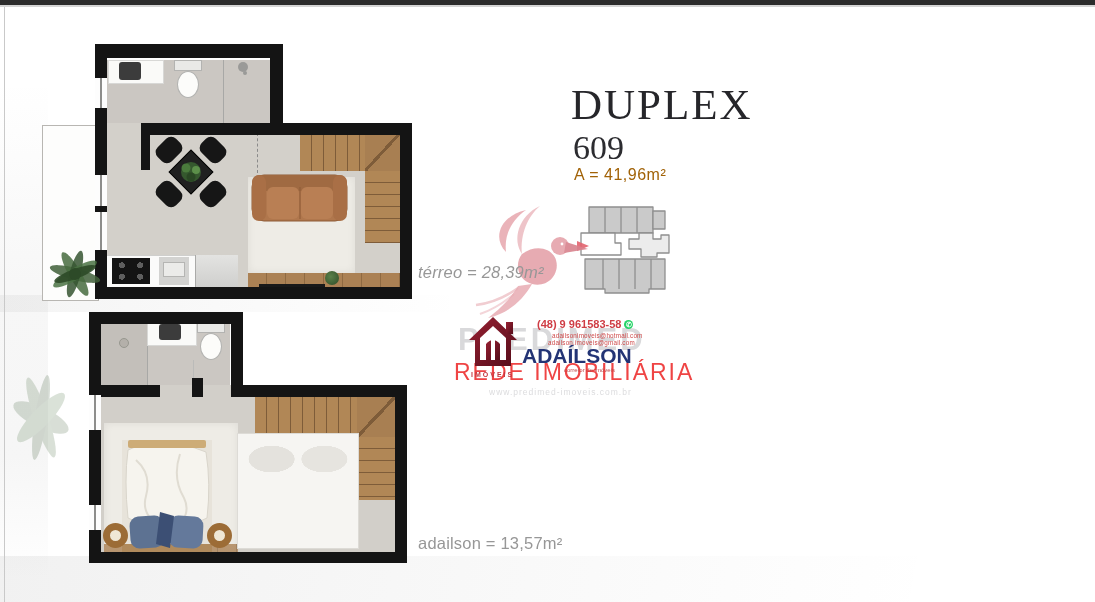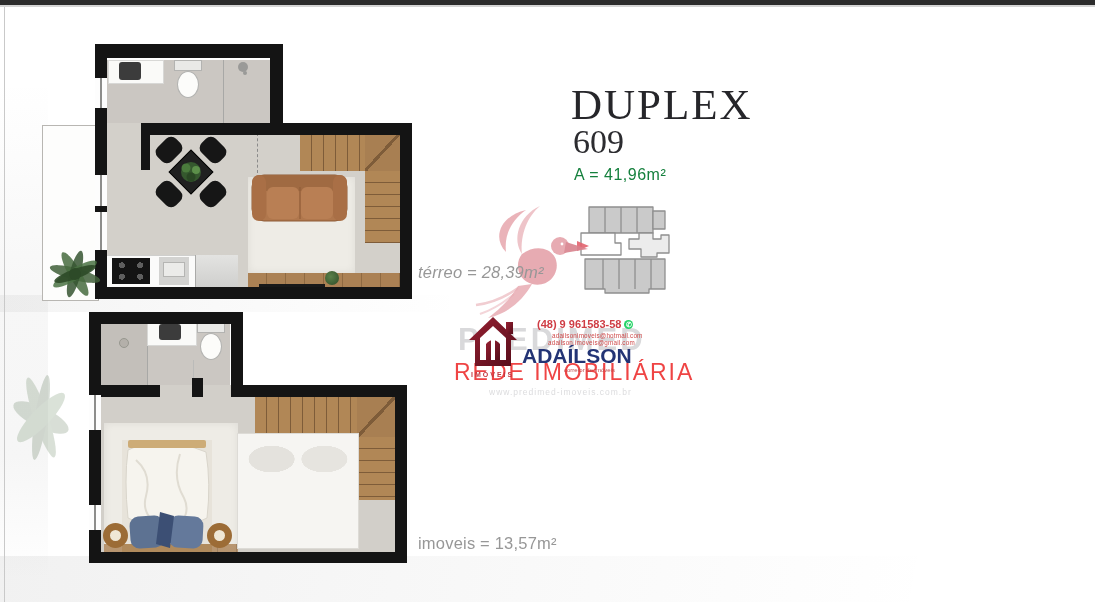--- a/index.html
+++ b/index.html
@@ -44,21 +44,21 @@
   .pouf{position:absolute;width:25px;height:25px;box-sizing:border-box;border:7px solid #9c6c36;background:#efe7d5;border-radius:50%;}
   .closet{position:absolute;border:1px solid #dddbd6;background:
       radial-gradient(ellipse 38px 22px at 28% 22%,#e4e2dd 60%,transparent 61%),
       radial-gradient(ellipse 38px 22px at 72% 22%,#e6e4df 60%,transparent 61%),#f6f5f2;}
   .tvbar{position:absolute;background:#191919;}
   .miniplant{position:absolute;border-radius:50%;background:radial-gradient(circle at 40% 40%,#5a8049,#2f4d28);}
   
   .floor-label{position:absolute;font-size:16.5px;color:#979797;letter-spacing:.2px;z-index:3;}
   .t-duplex{position:absolute;font-family:"Liberation Serif", serif;font-size:43px;letter-spacing:2px;color:#26262a;z-index:2;}
   .t-unit{position:absolute;font-family:"Liberation Serif", serif;font-size:34px;color:#2c2c30;z-index:2;}
-  .t-area{position:absolute;font-size:16px;color:#15803d;letter-spacing:.5px;z-index:2;}
+  .t-area{position:absolute;font-size:16px;color:#a16207;letter-spacing:.5px;z-index:2;}
   
   .wm-brand{position:absolute;font-size:31px;font-weight:bold;letter-spacing:3px;color:#d9d9db;z-index:1;}
   .wm-network{position:absolute;font-size:23px;font-weight:normal;letter-spacing:2px;color:#ef4444;z-index:2;}
   .wm-agent{position:absolute;font-size:21px;font-weight:bold;color:#233475;z-index:4;}
   .wm-role{position:absolute;font-size:6px;color:#c04545;filter:blur(.3px);z-index:4;}
   .wm-phone{position:absolute;font-size:11px;font-weight:bold;color:#cf3d45;z-index:4;}
   .wa{display:inline-block;width:9px;height:9px;border-radius:50%;background:#25d366;color:#fff;
       font-size:7px;line-height:9px;text-align:center;vertical-align:1px;margin-left:3px;}
   .wm-mail{position:absolute;font-size:6.3px;color:#cf4a4a;filter:blur(.35px);letter-spacing:.2px;z-index:4;}
   .wm-site{position:absolute;font-size:8.5px;color:#dcdcde;letter-spacing:1px;filter:blur(.3px);z-index:2;}
@@ -213,25 +213,25 @@
     <div class="wall" style="left:208px;top:85px;width:164px;height:12px;"></div>
     <div class="wall" style="left:360px;top:85px;width:12px;height:178px;"></div>
     <div class="wall" style="left:54px;top:252px;width:318px;height:11px;"></div>
     <div class="wall" style="left:54px;top:12px;width:12px;height:83px;"></div>
     <div class="wall" style="left:54px;top:130px;width:12px;height:75px;"></div>
     <div class="wall" style="left:54px;top:230px;width:12px;height:22px;"></div>
     <div class="win" style="left:54px;top:95px;width:12px;height:35px;"></div>
     <div class="win" style="left:54px;top:205px;width:12px;height:25px;"></div>
   </section>
 
-  <div class="floor-label" style="left:418px;top:534px;">imoveis = 13,57m²</div>
+  <div class="floor-label" style="left:418px;top:534px;">adailson = 13,57m²</div>
 
   <header>
     <div class="t-duplex" style="left:571px;top:80px;">DUPLEX</div>
-    <div class="t-unit" style="left:573px;top:123px;">609</div>
+    <div class="t-unit" style="left:573px;top:129px;">609</div>
     <div class="t-area" style="left:574px;top:166px;">A = 41,96m²</div>
   </header>
 
   <svg style="position:absolute;left:575px;top:197px;z-index:1;" width="118" height="100" viewBox="0 0 118 100">
     <g fill="#cacaca" stroke="#8f8f8f" stroke-width="1.3" stroke-linejoin="round">
       <path d="M14 10 h64 v26 h-64 Z"></path>
       <line x1="30" y1="10" x2="30" y2="36"></line>
         <line x1="46" y1="10" x2="46" y2="36"></line>
         <line x1="62" y1="10" x2="62" y2="36"></line>
       <path d="M78 14 h12 v18 h-12 Z"></path>

